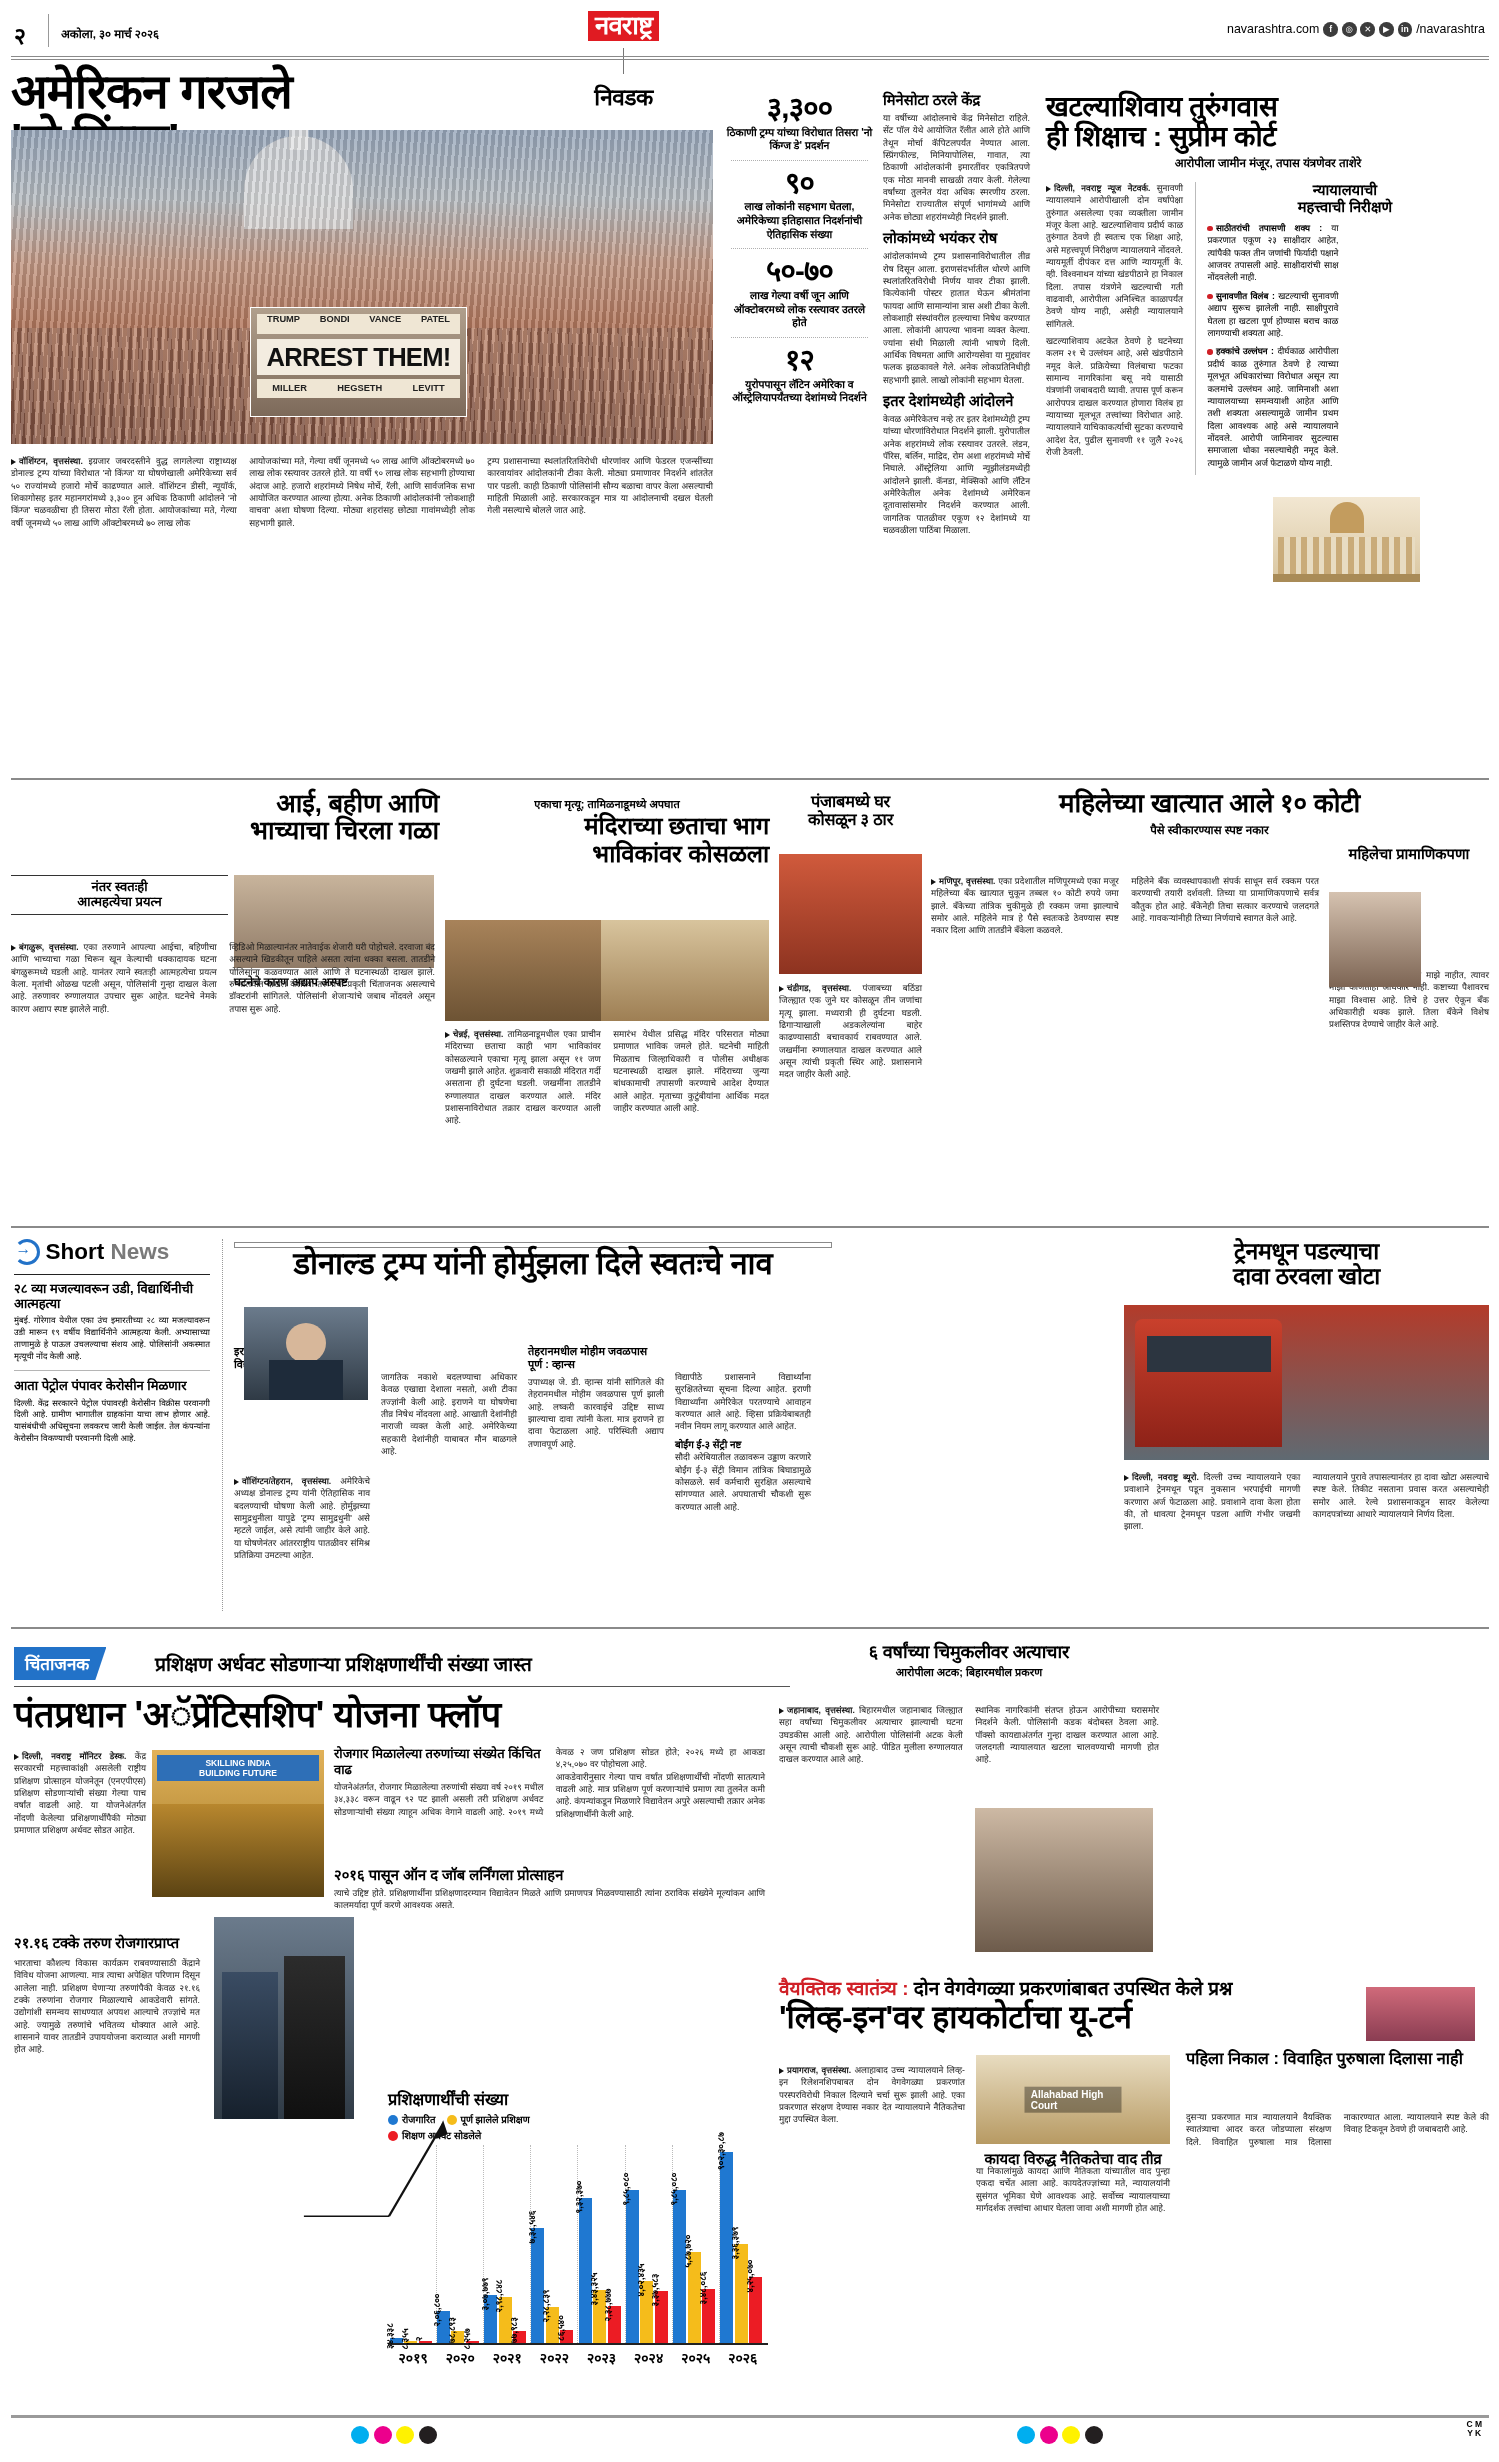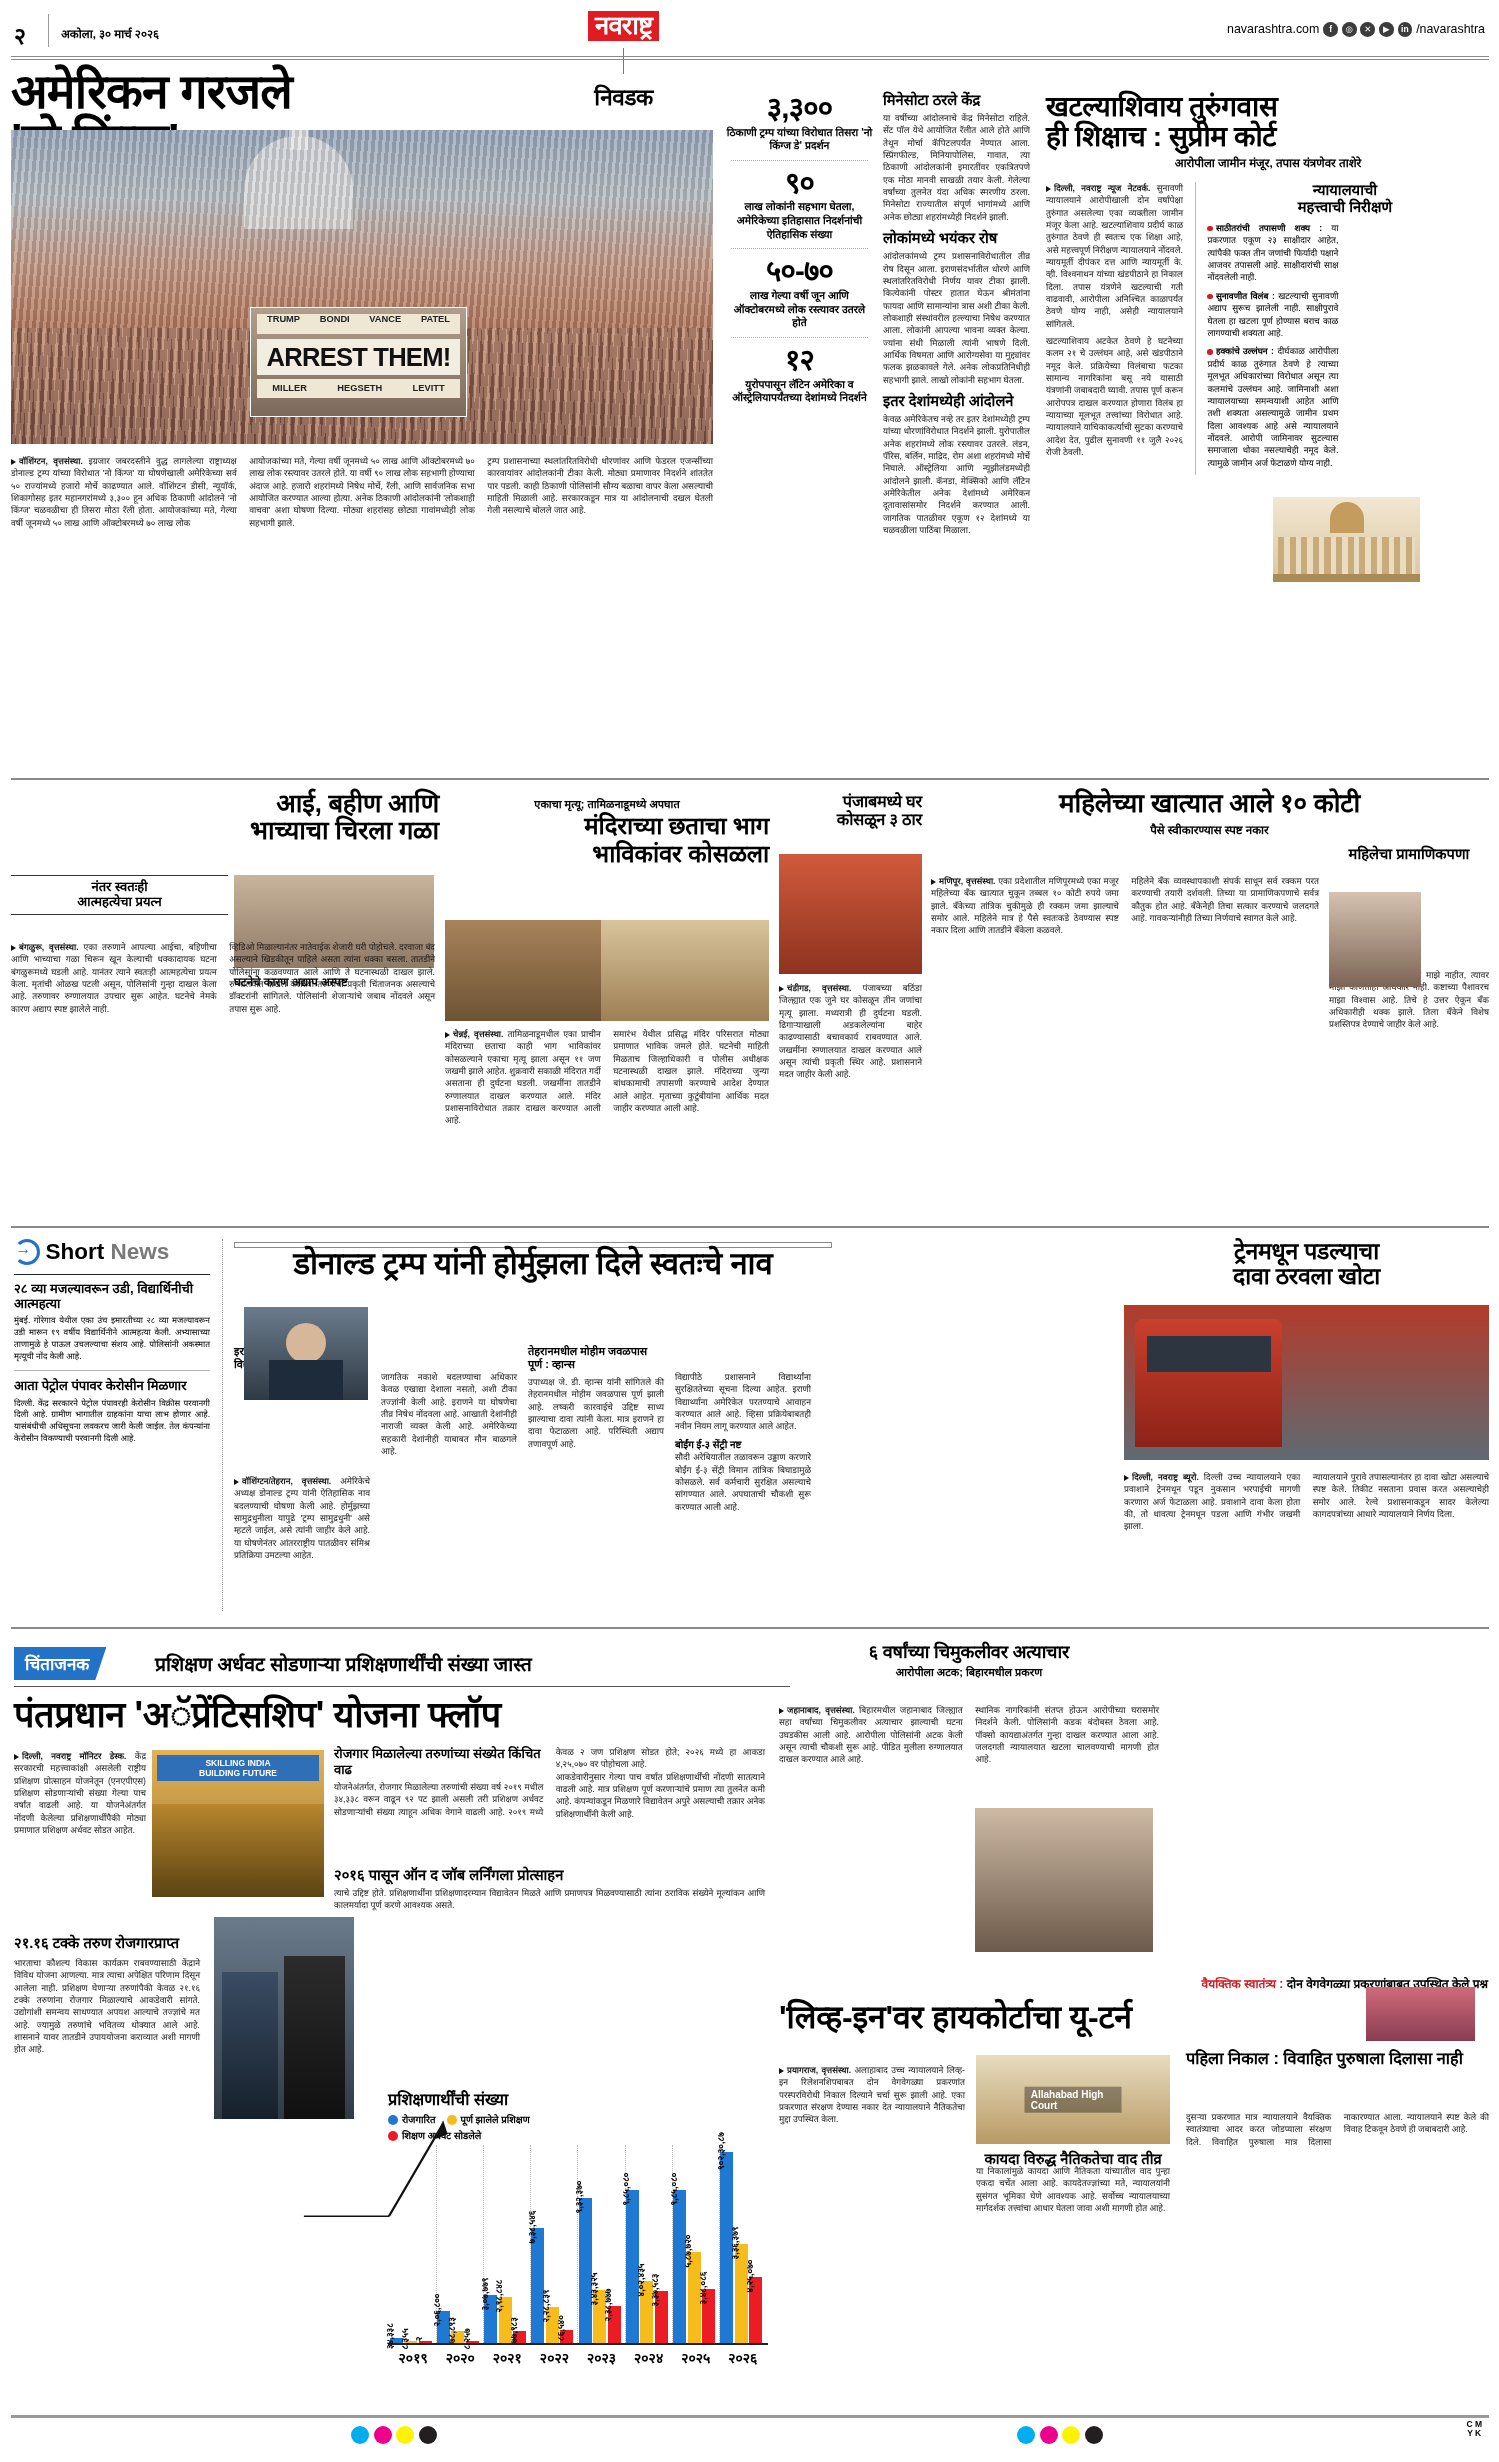--- a/index.html
+++ b/index.html
@@ -79,21 +79,21 @@
   #s2a-body { position:absolute; left:11px; top:941px; width:424px; column-count:2; column-gap:12.4px;}
   #s2a-sub { position:absolute; left:234px; top:974px; width:200px; font-size:11.6px; font-weight:bold;}
 
   #s2b { position:absolute; left:445px; top:796px; width:324px; }
   #s2b-k { font-size:11px; font-weight:bold; text-align:center; }
   #s2b-hd { font-size:24px; font-weight:bold; text-align:right; line-height:1.07; margin-top:2.3px;}
   #s2b-ph { position:absolute; left:445px; top:920px; width:324px; height:101px; }
   #s2b-body { position:absolute; left:445px; top:1028px; width:324px; column-count:2; column-gap:12.4px;}
 
   #s2c { position:absolute; left:779px; top:793px; width:143px; }
-  #s2c-hd { font-size:16.3px; font-weight:bold; line-height:1.1; text-align:right; }
+  #s2c-hd { font-size:16.3px; font-weight:bold; line-height:1.1; text-align:center; }
   #s2c-ph { position:absolute; left:779px; top:854px; width:143px; height:120px; }
   #s2c-body { position:absolute; left:779px; top:982px; width:143px; }
 
   #s2d { position:absolute; left:931px; top:790px; width:557px; }
   #s2d-hd { font-size:26px; font-weight:bold; text-align:center; line-height:1.06; }
   #s2d-sub { font-size:11.6px; font-weight:bold; text-align:center; margin-top:4.7px; }
   #s2d-body { position:absolute; left:931px; top:875px; width:388px; column-count:2; column-gap:12.4px;}
   #s2d-side { position:absolute; left:1329px; top:846px; width:160px; }
   #s2d-side-hd { font-size:14.7px; font-weight:bold; text-align:center; line-height:1.15; }
   #s2d-ph { position:absolute; left:1329px; top:892px; width:92px; height:95px; }
@@ -165,21 +165,21 @@
   #arrow-svg { position:absolute; left:-92px; top:20px; }
 
   
   #s4r { position:absolute; left:779px; top:1642px; width:380px; }
   #s4r-hd { font-size:18px; font-weight:bold; text-align:center; line-height:1.12;}
   #s4r-sub { font-size:11px; font-weight:bold; text-align:center; margin-top:2.3px;}
   #s4r-body { position:absolute; left:779px; top:1704px; width:380px; column-count:2; column-gap:12.4px;}
   #s4r-ph { position:absolute; left:975px; top:1808px; width:178px; height:144px; }
 
   #s5 { position:absolute; left:779px; top:1975px; width:709px; }
-  #s5-k { font-size:12px; font-weight:bold; text-align:right; }
+  #s5-k { font-size:19px; font-weight:bold; text-align:left; }
   #s5-k .red { color:#d02027; }
   #s5-hd { position:absolute; left:779px; top:2001px; width:590px; font-size:32px;
            font-weight:bold; line-height:1.05; }
   #s5-body { position:absolute; left:779px; top:2064px; width:186px; }
   #s5-ph { position:absolute; left:976px; top:2055px; width:194px; height:89px; }
   #s5-right { position:absolute; left:1186px; top:2049px; width:303px; }
   #s5-right-hd { font-size:16.3px; font-weight:bold; line-height:1.14; }
   #s5-body2 { position:absolute; left:976px; top:2165px; width:194px; }
   #s5-sub { position:absolute; left:976px; top:2148px; width:194px; font-size:14.7px; font-weight:bold; text-align:center;}
   #s5-body3 { position:absolute; left:1186px; top:2111px; width:303px; column-count:2; column-gap:12.4px;}

